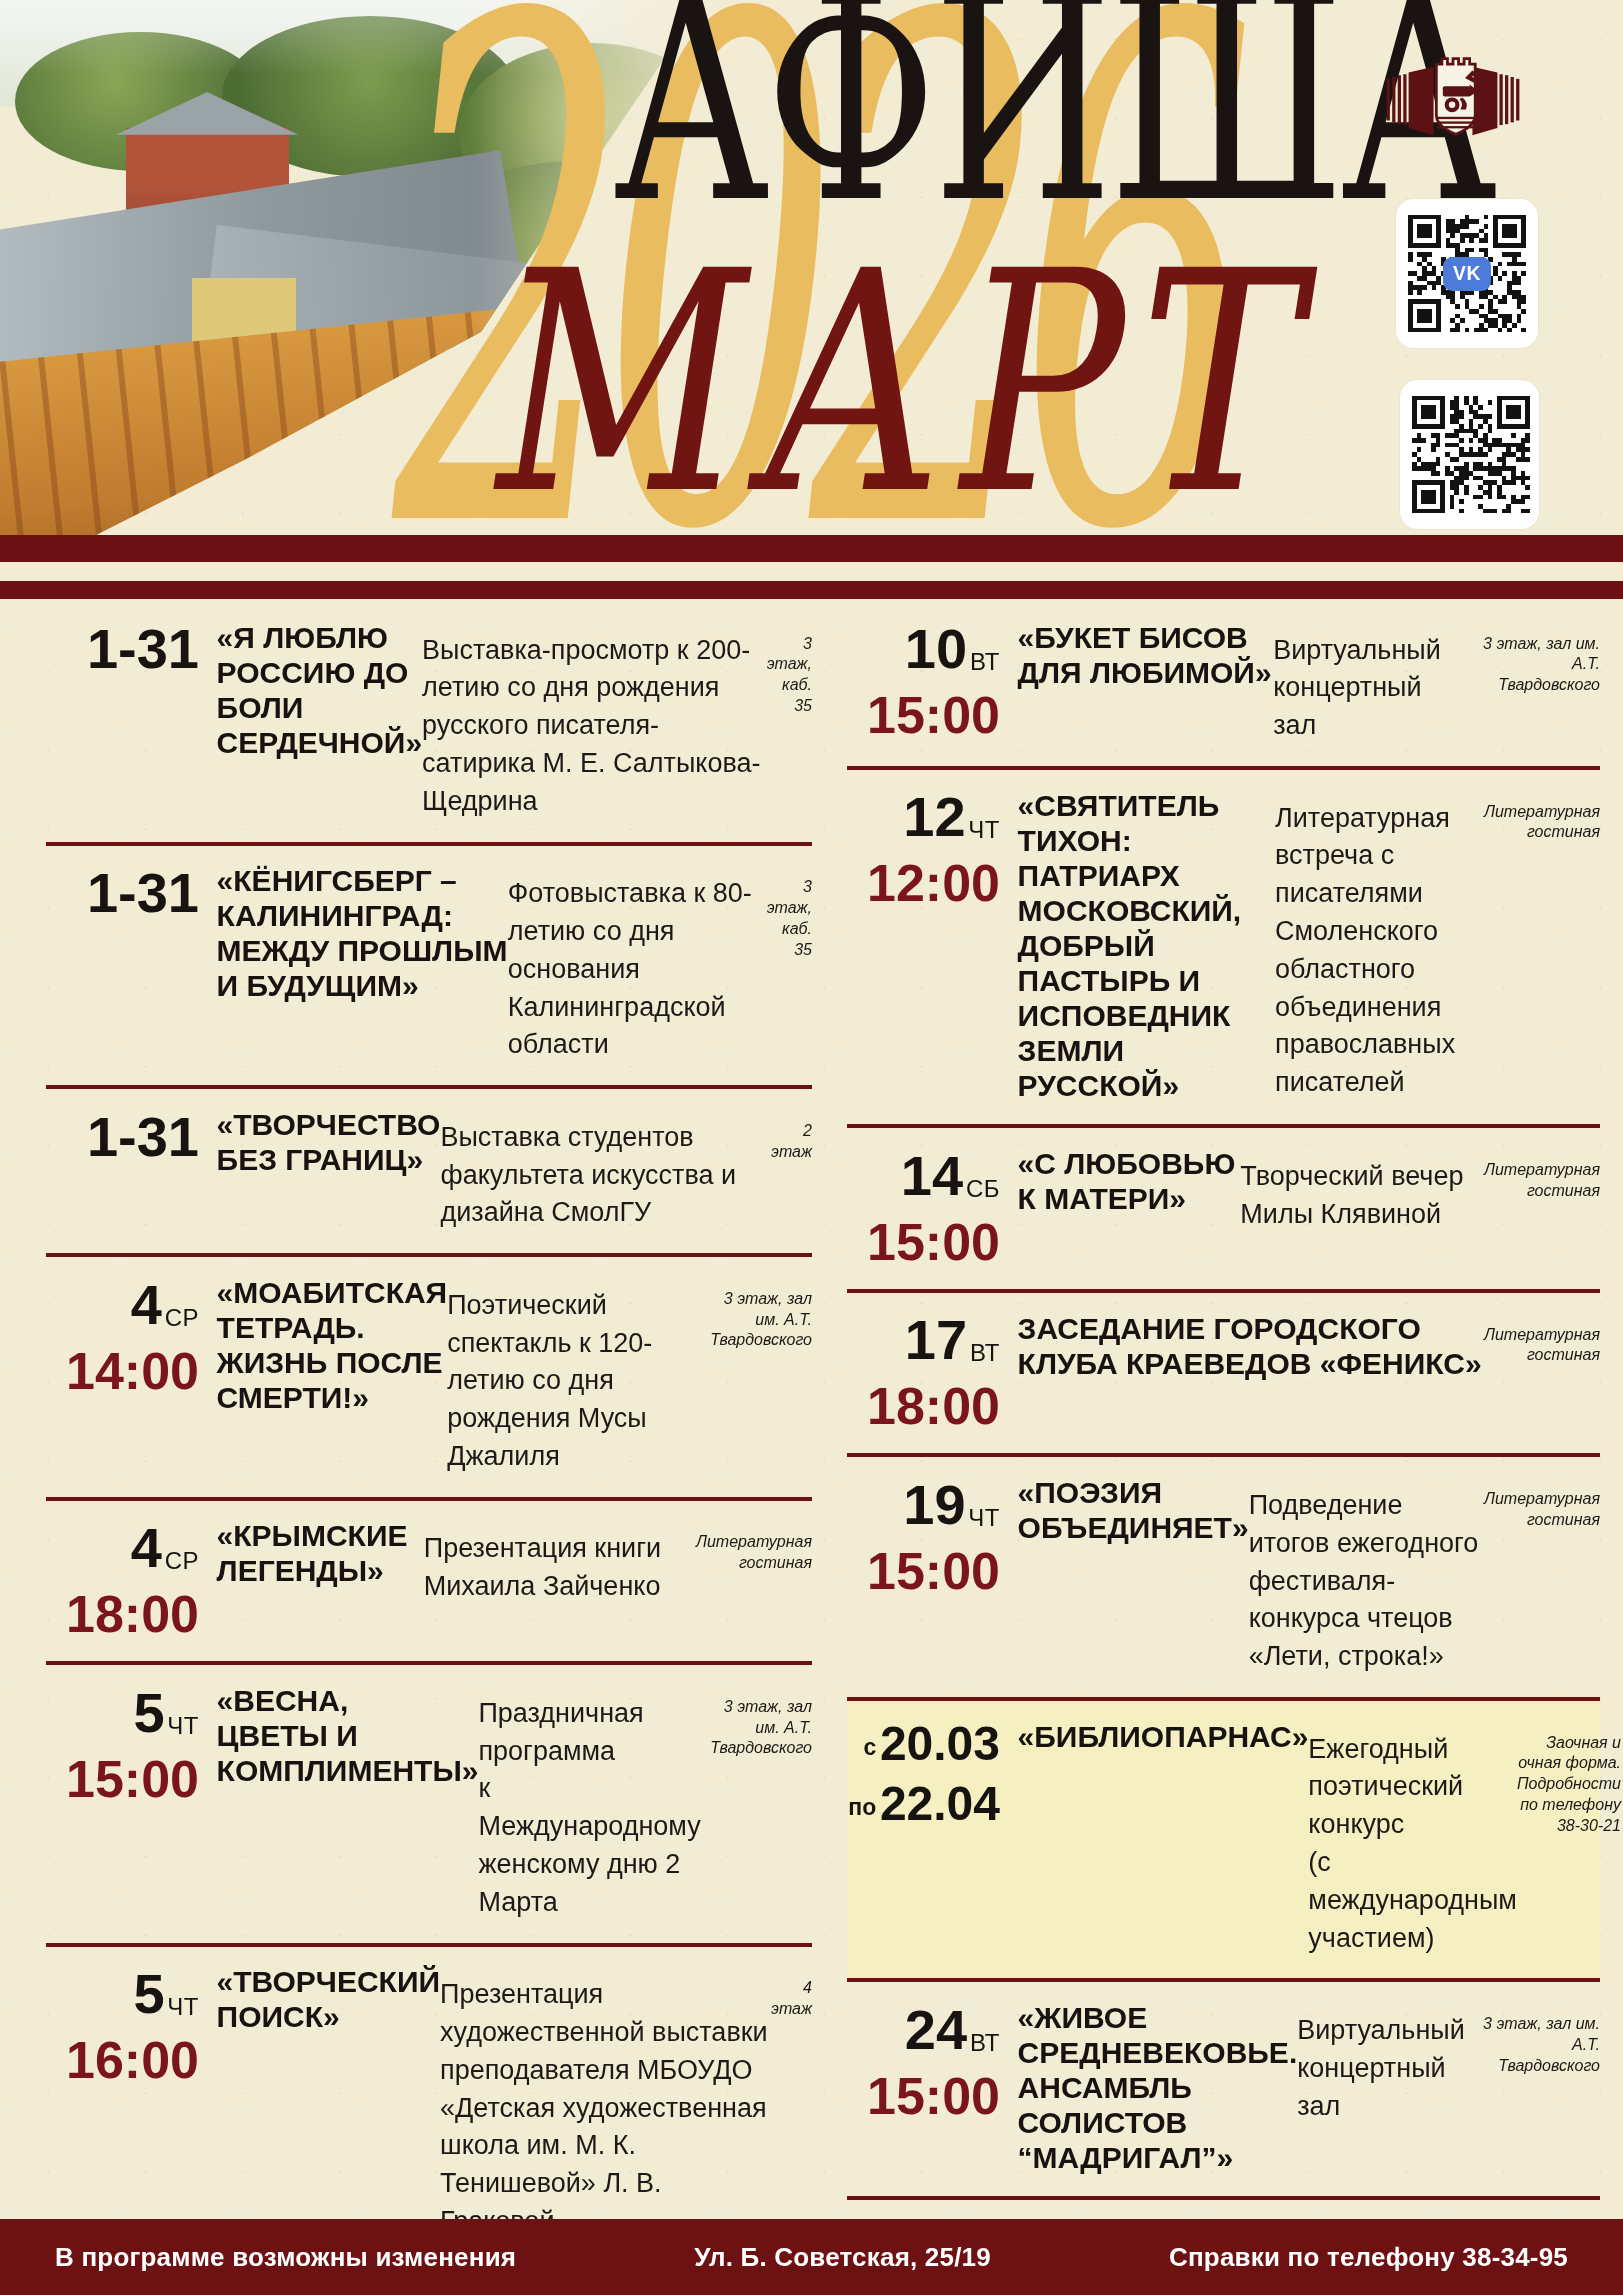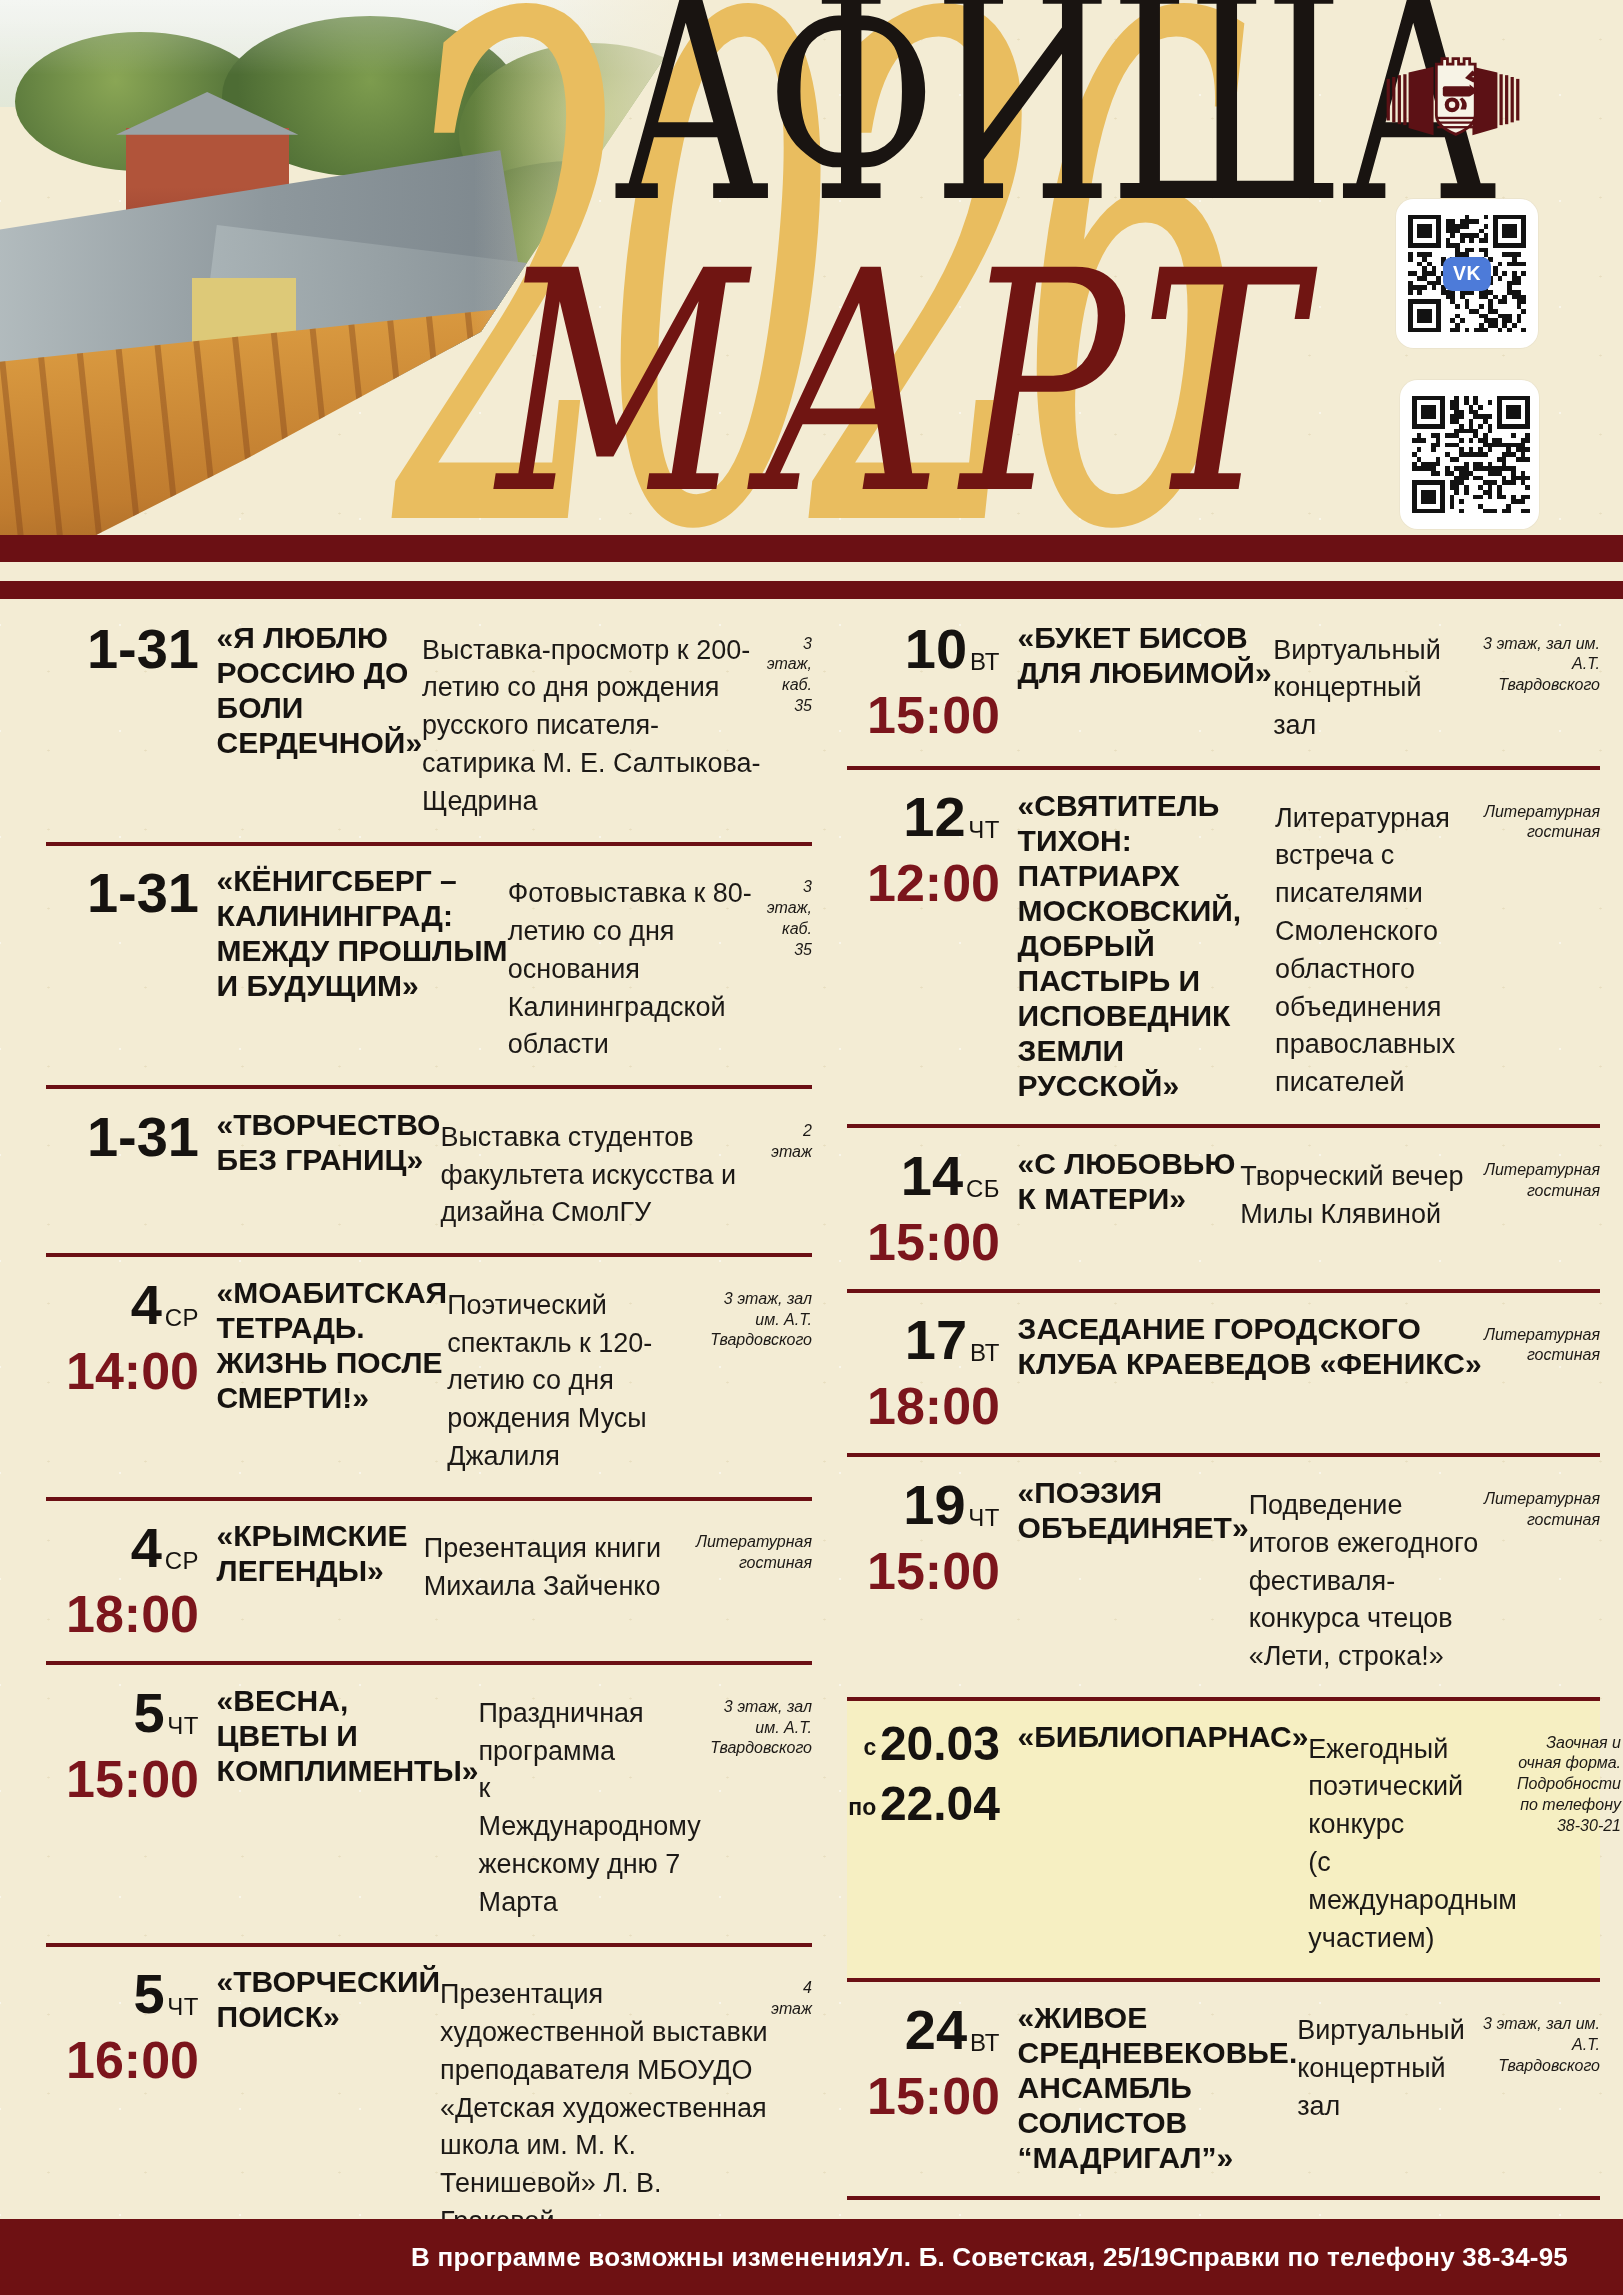--- a/index.html
+++ b/index.html
@@ -71,21 +71,21 @@
   .d-time{font-weight:bold;font-size:52px;line-height:1;color:#7b151c;white-space:nowrap;}
   .d-pref{font-weight:bold;font-size:23px;color:#161310;padding-right:3.7px;vertical-align:5.6px;}
   .d-range{font-weight:bold;font-size:48px;line-height:1;color:#161310;white-space:nowrap;}
   .body{display:flex;flex-direction:row;}
   .title{font-weight:bold;font-size:30px;line-height:1.17;color:#161310;white-space:pre-line;}
   .desc{font-size:27px;line-height:1.4;color:#1c1916;margin-top:12px;white-space:pre-line;}
   .loc{font-style:italic;font-size:16px;line-height:1.3;color:#1c1916;text-align:right;margin-top:14px;}
 
   
   .footer{position:absolute;left:0;top:2219px;width:1623px;height:77px;background:#6e1113;z-index:6;
-    display:flex;align-items:center;justify-content:flex-end;padding:0 55px;box-sizing:border-box;}
+    display:flex;align-items:center;justify-content:space-between;padding:0 55px;box-sizing:border-box;}
   .footer span{color:#fff;font-size:26px;font-weight:bold;letter-spacing:0.2px;}
 </style>
 </head>
 <body>
 
 <div class="poster">
 
   <div class="photo">
     <div class="sky"></div>
     <div class="tree t1"></div>
@@ -626,21 +626,21 @@
 
   <div class="event">
     <div class="date">
           <span class="d-num">5<span class="d-wk">ЧТ</span></span>
           <span class="d-time">15:00</span>
         </div>
     <div class="body">
       <div class="title">«ВЕСНА,
 ЦВЕТЫ И КОМПЛИМЕНТЫ»</div>
       <div class="desc">Праздничная программа
-к Международному женскому дню 7 Марта</div>
+к Международному женскому дню 2 Марта</div>
       <div class="loc">
             <div>3 этаж, зал им. А.Т. Твардовского</div>
           </div>
     </div>
   </div>
 
   <div class="event">
     <div class="date">
           <span class="d-num">5<span class="d-wk">ЧТ</span></span>
           <span class="d-time">16:00</span>

